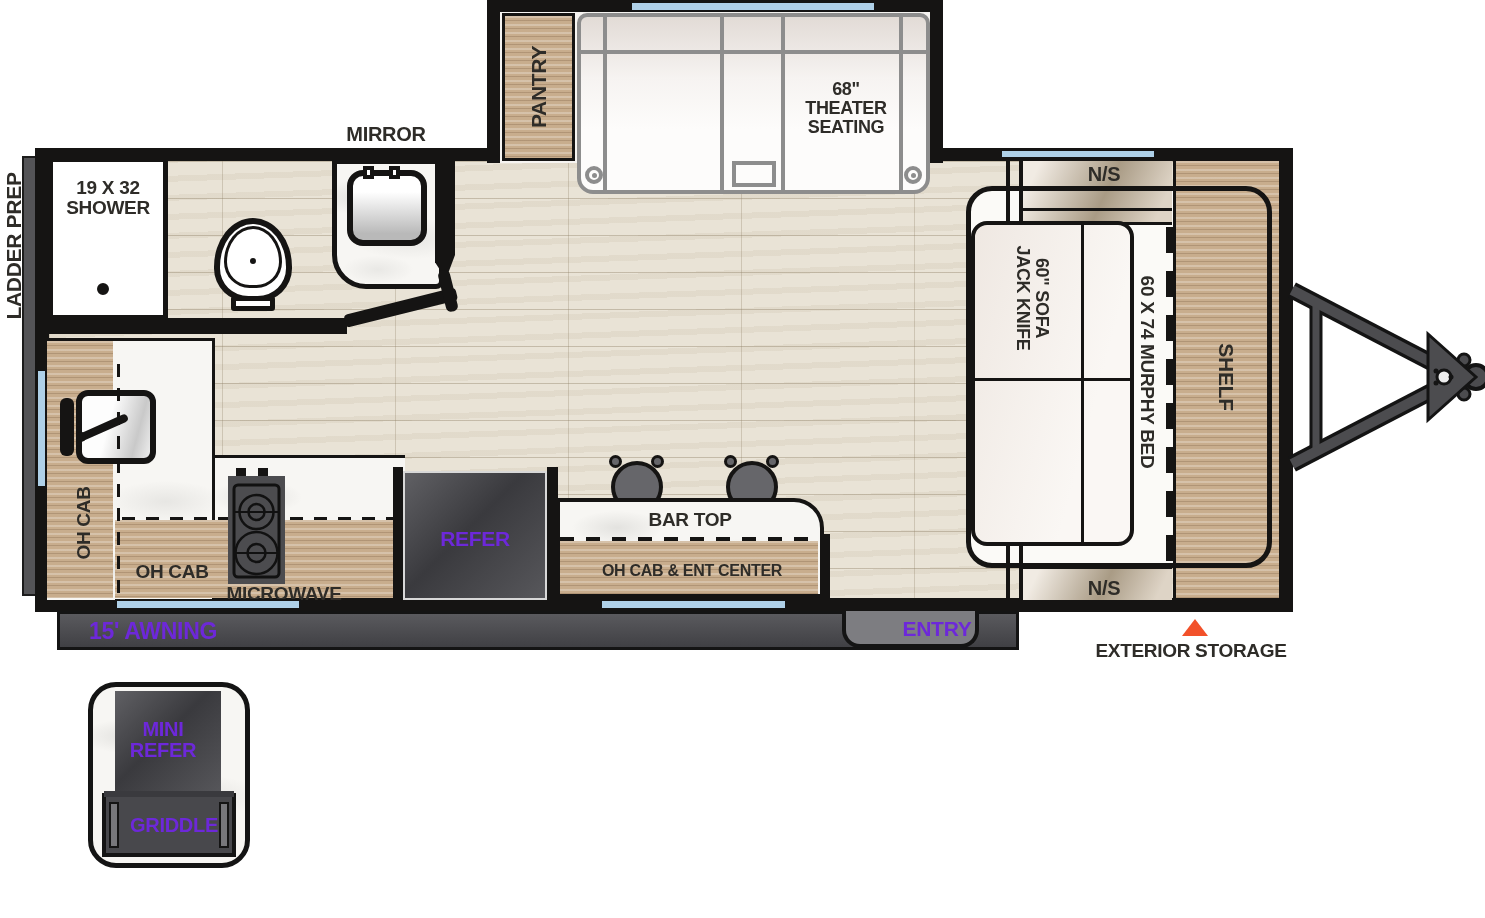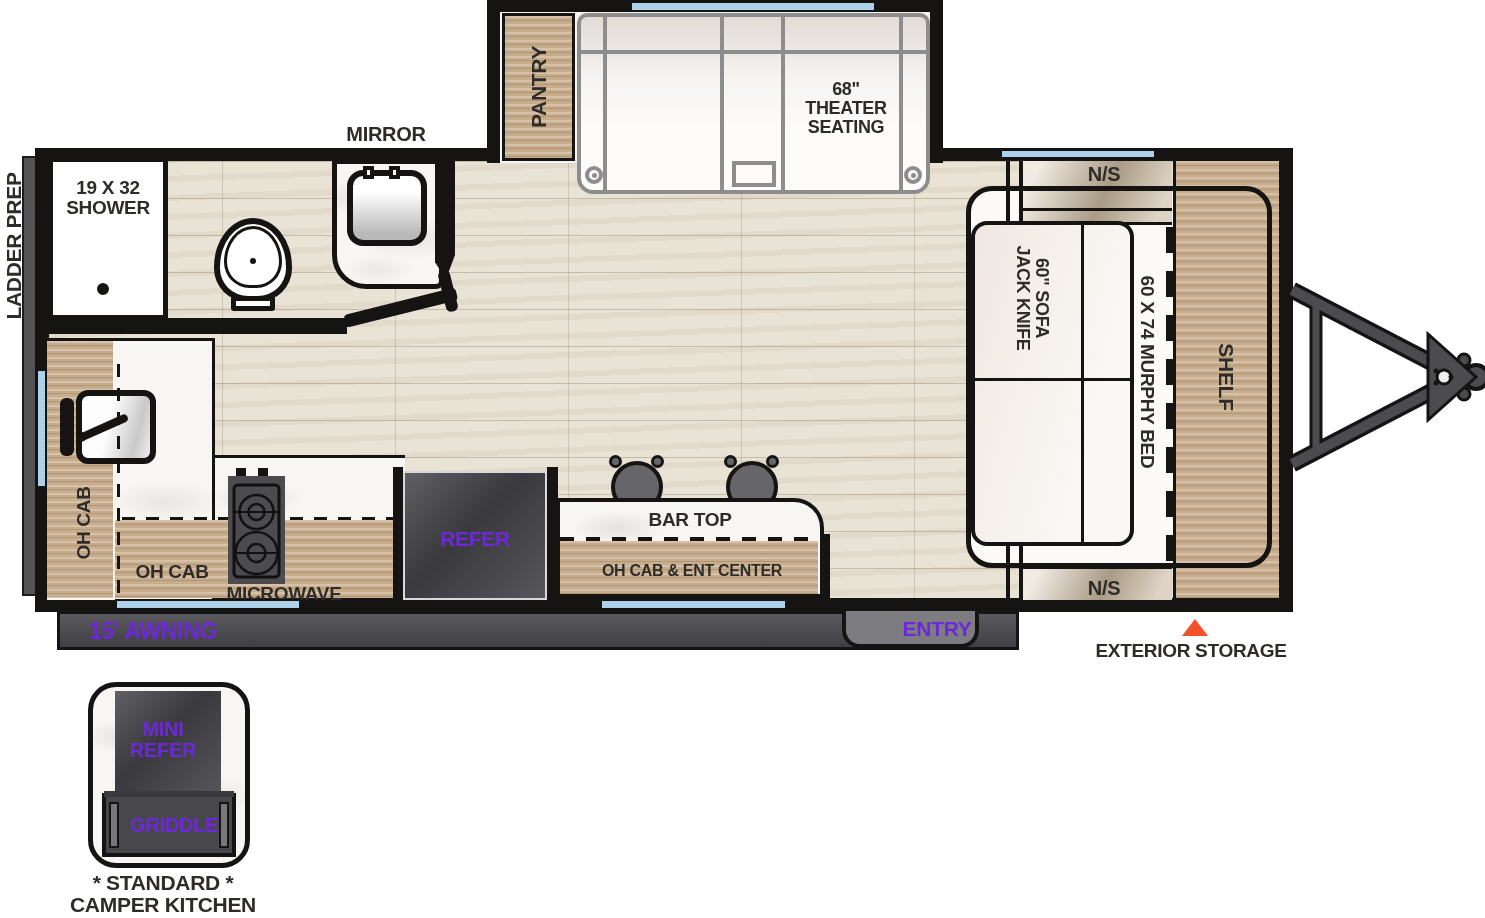--- a/index.html
+++ b/index.html
@@ -202,16 +202,14 @@
     <div class="abs dark-box" style="left:22px;top:4px;width:106px;height:104px;"></div>
     <div class="abs" style="left:9px;top:106px;width:134px;height:64px;background:#48484c;border:4px solid #141414;">
       <div class="abs" style="left:3px;top:5px;width:10px;height:46px;background:#77777b;border:2px solid #141414;"></div>
       <div class="abs" style="left:113px;top:5px;width:10px;height:46px;background:#77777b;border:2px solid #141414;"></div>
       <div class="abs" style="left:-2px;top:-6px;width:130px;height:6px;background:#3a3a3e;"></div>
     </div>
   </div>
   <div class="lbl white" style="left:163px;top:740px;font-size:20px;">MINI
 REFER</div>
   <div class="lbl white" style="left:164px;top:825px;font-size:20px;padding-left:20px;">GRIDDLE</div>
-  <div class="lbl" style="left:163px;top:894px;font-size:21px;">* STANDARD *
-CAMPER KITCHEN</div>
 
 </div>
 
 </body></html>

